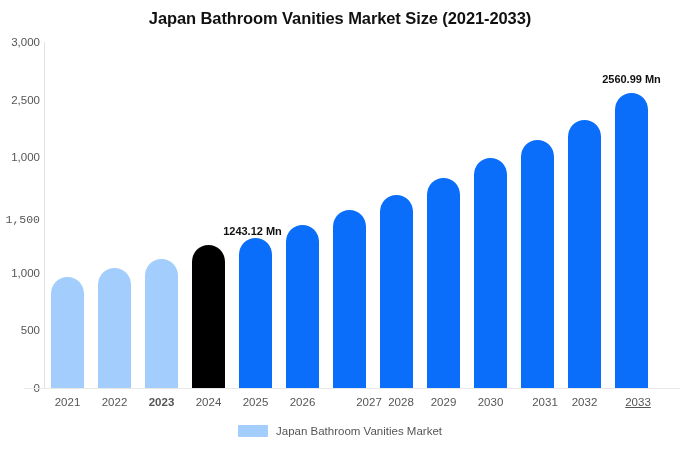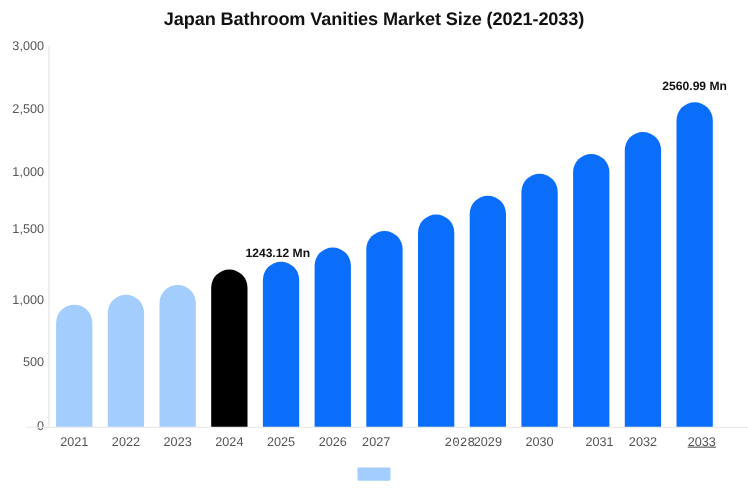--- a/index.html
+++ b/index.html
@@ -129,21 +129,21 @@
 <body>
 
 <div id="chart-root">
 
   <div id="chart-title">Japan Bathroom Vanities Market Size (2021-2033)</div>
 
   <div id="y-axis-labels">
       <div class="y-tick-label" style="top: 42px;">3,000</div>
       <div class="y-tick-label" style="top: 99.6667px;">2,500</div>
       <div class="y-tick-label" style="top: 157.333px;">1,000</div>
-      <div class="y-tick-label" style="top: 209px;">1,500</div>
+      <div class="y-tick-label" style="top: 219px; font-family: Liberation Mono, monospace;">1,500</div>
       <div class="y-tick-label" style="top: 272.667px; margin-left: 15px;">1,000</div>
       <div class="y-tick-label" style="top: 330.333px;">500</div>
       <div class="y-tick-label" style="top: 388px;">0</div>
     </div>
   <div id="y-axis-line"></div>
   <div id="x-axis-line"></div>
 
   <div id="plot-area">
       <div class="bar-group" style="left: 7px; width: 33px; height: 346px;">
         <div class="bar" title="2021: 962" style="height: 110.951px; background: rgb(163, 205, 252);"></div>
@@ -183,30 +183,31 @@
       </div>
       <div class="bar-group" style="left: 571px; width: 33px; height: 346px;">
         <div class="bar" title="2033: 2560.99" style="height: 295.368px; background: rgb(10, 110, 250);"></div>
       </div>
     </div>
 
   <div id="x-axis-labels-holder"></div>
 
   <div id="legend">
     <span id="legend-swatch"></span>
+    <span id="legend-label">Japan Bathroom Vanities Market</span>
   </div>
 
 <div class="x-tick-label" style="left: 42.5px; width: 50px;">2021</div>
     <div class="x-tick-label" style="left: 89.5px; width: 50px;">2022</div>
-    <div class="x-tick-label" style="left: 136.5px; width: 50px;">2023</div>
+    <div class="x-tick-label" style="left: 136.5px; width: 50px; font-weight: bold;">2023</div>
     <div class="bar-value-label" style="top: 224.627px; left: 172.5px; width: 72px; text-align: center; margin-left: 44px;">1243.12 Mn</div>
     <div class="x-tick-label" style="left: 183.5px; width: 50px;">2024</div>
     <div class="x-tick-label" style="left: 230.5px; width: 50px;">2025</div>
     <div class="x-tick-label" style="left: 277.5px; width: 50px;">2026</div>
-    <div class="x-tick-label" style="left: 317px; width: 50px;">2027</div>
-    <div class="x-tick-label" style="left: 393px; width: 50px; font-family: Liberation Mono, monospace;">2028</div>
+    <div class="x-tick-label" style="left: 344px; width: 50px;">2027</div>
+    <div class="x-tick-label" style="left: 376px; width: 50px;">2028</div>
     <div class="x-tick-label" style="left: 418.5px; width: 50px;">2029</div>
     <div class="x-tick-label" style="left: 465.5px; width: 50px;">2030</div>
     <div class="x-tick-label" style="left: 520px; width: 50px;">2031</div>
     <div class="x-tick-label" style="left: 559.5px; width: 50px;">2032</div>
     <div class="bar-value-label" style="top: 72.6325px; left: 595.5px; width: 72px; text-align: center;">2560.99 Mn</div>
     <div class="x-tick-label" style="left: 613px; width: 50px; text-decoration: underline;">2033</div>
   </div>
 
 </body></html>

